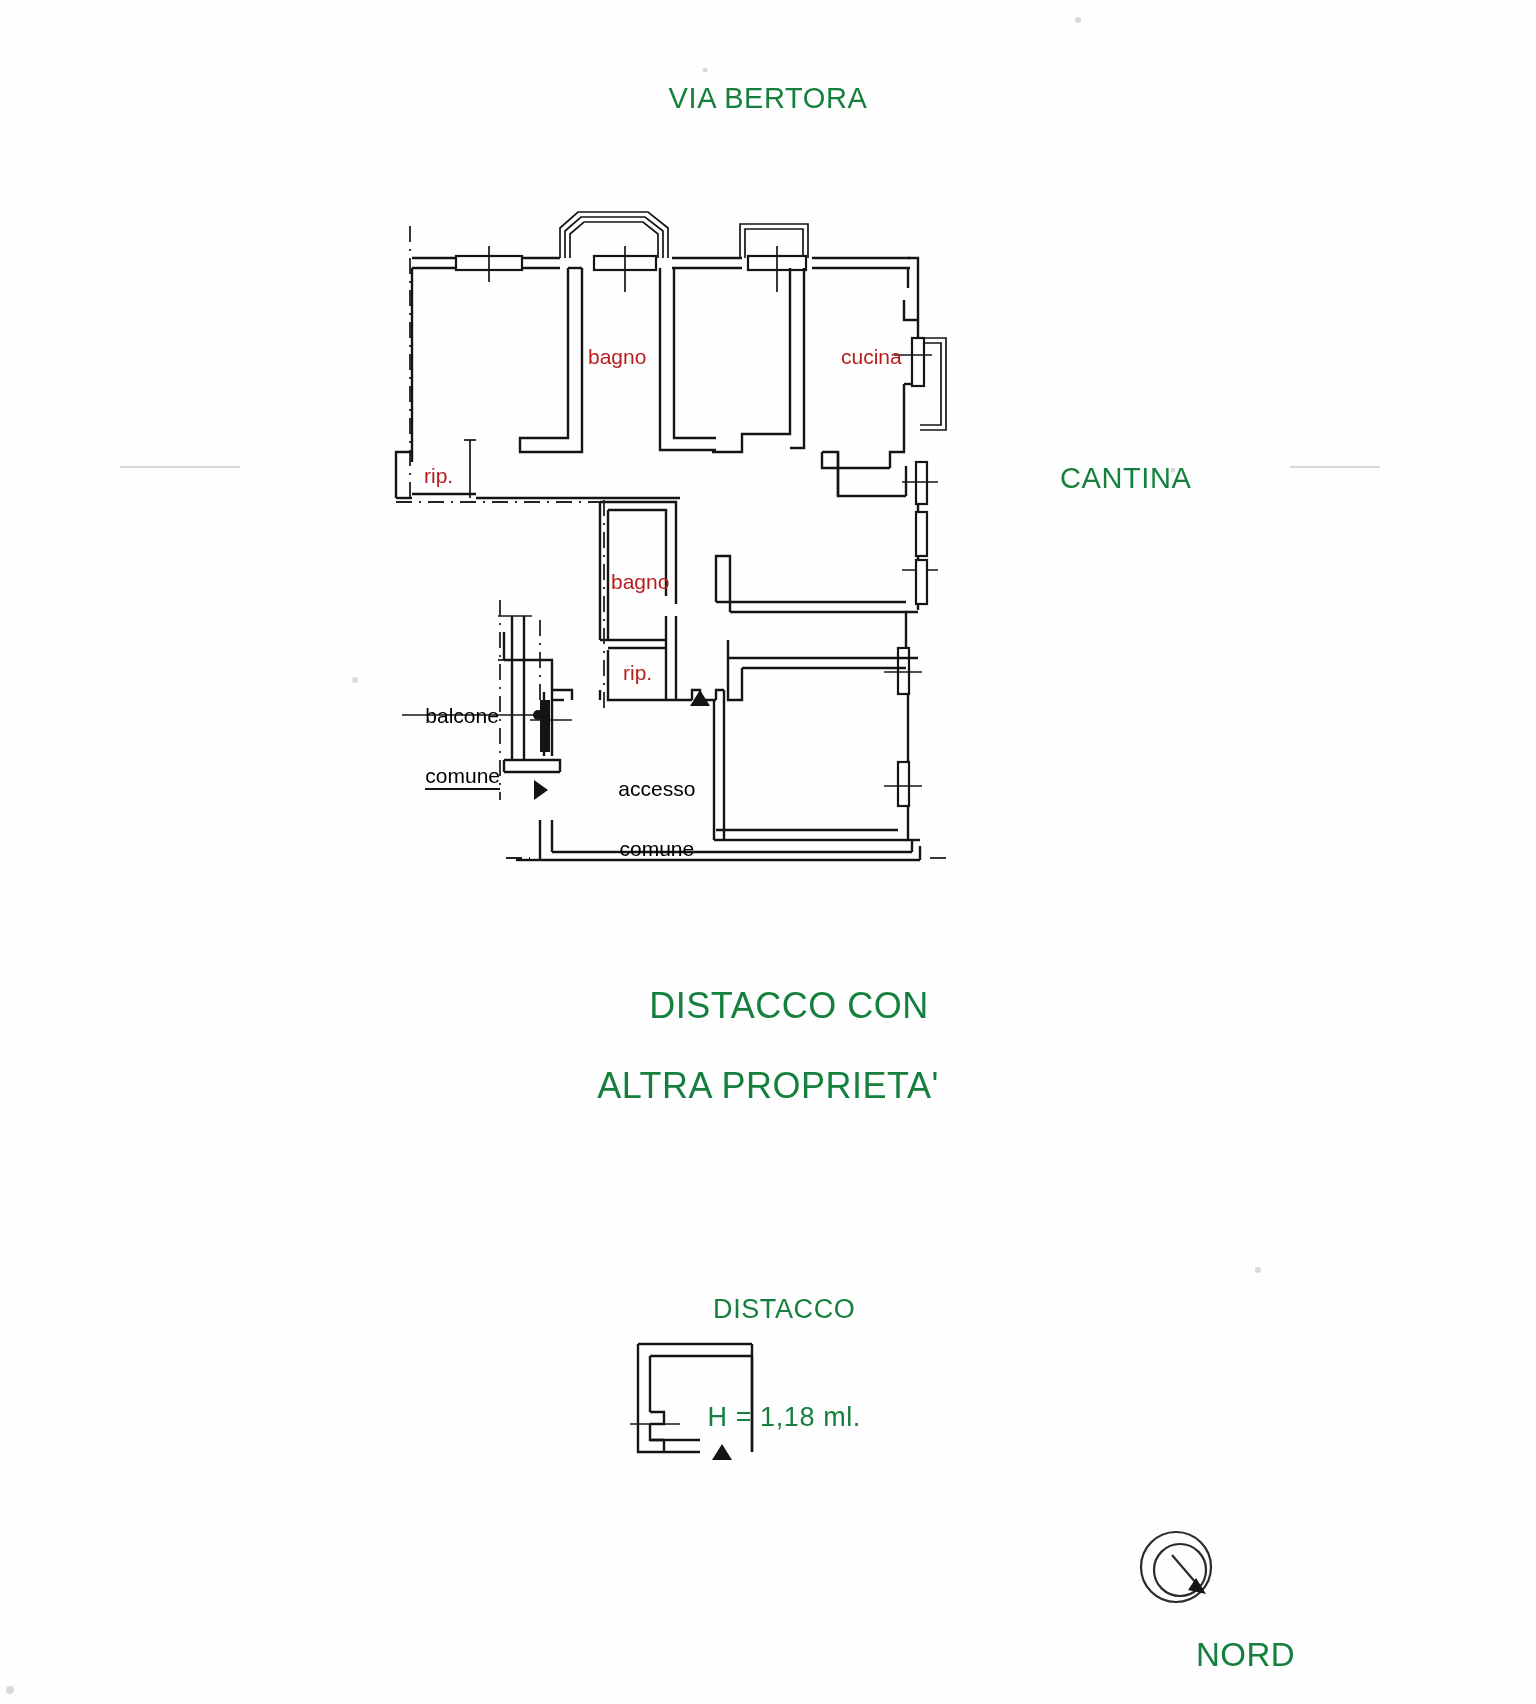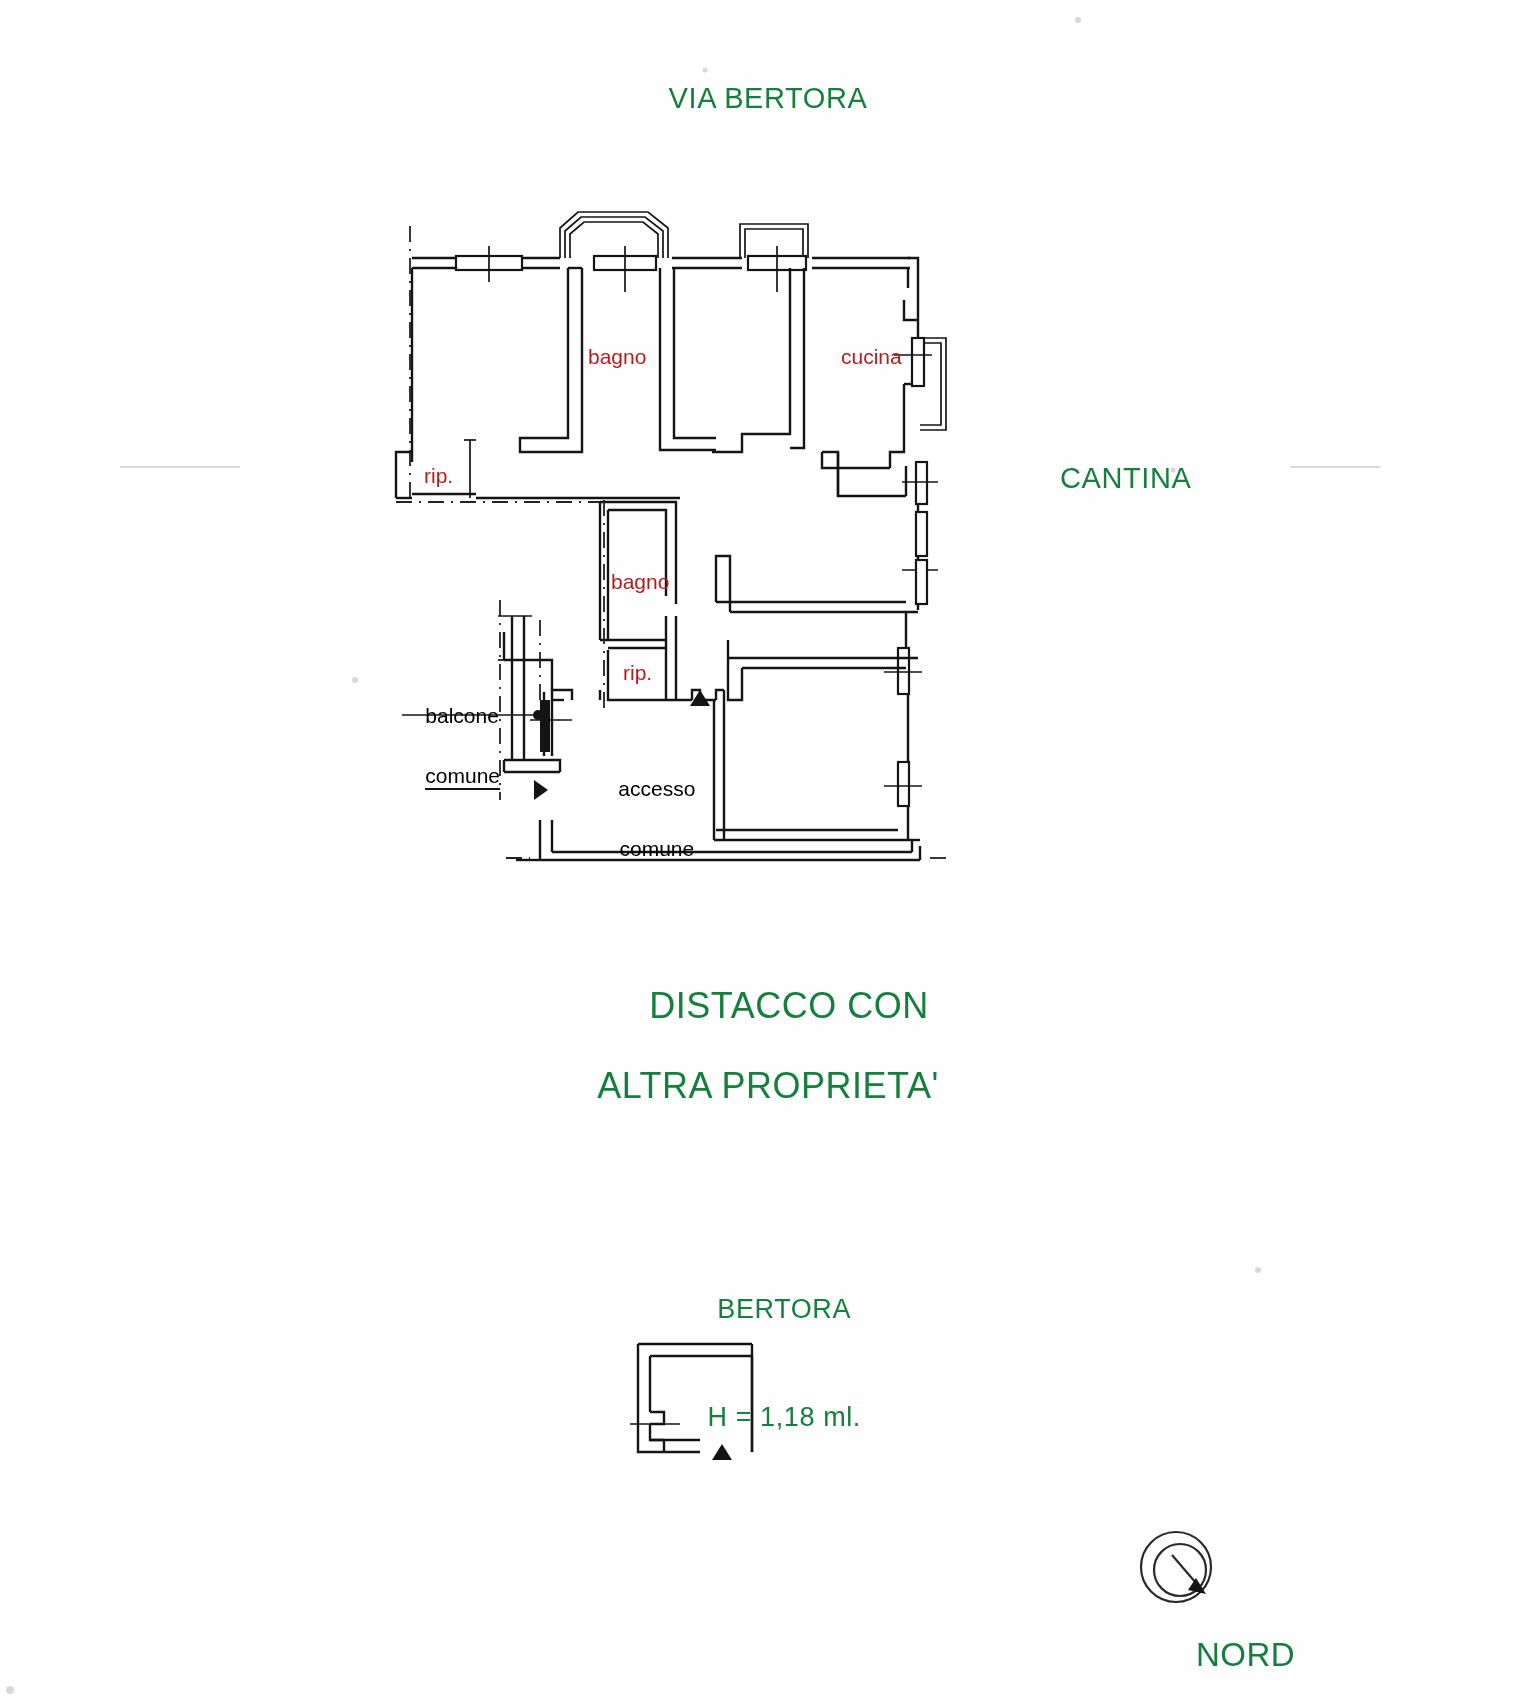--- a/index.html
+++ b/index.html
@@ -349,19 +349,19 @@
     <span>accesso</span><br>
     <span>comune</span>
   </div>
 
   <div class="label title-bottom">
     <span>DISTACCO CON</span>
     <span class="l2">ALTRA PROPRIETA'</span>
   </div>
 
   <div class="label cantina-block">
-    <span>BERTORA</span><br>
+    <span>DISTACCO</span><br>
     <span>H = 1,18 ml.</span>
   </div>
 
   <div class="label nord-text">NORD</div>
 
 </div>
 
 </body></html>

